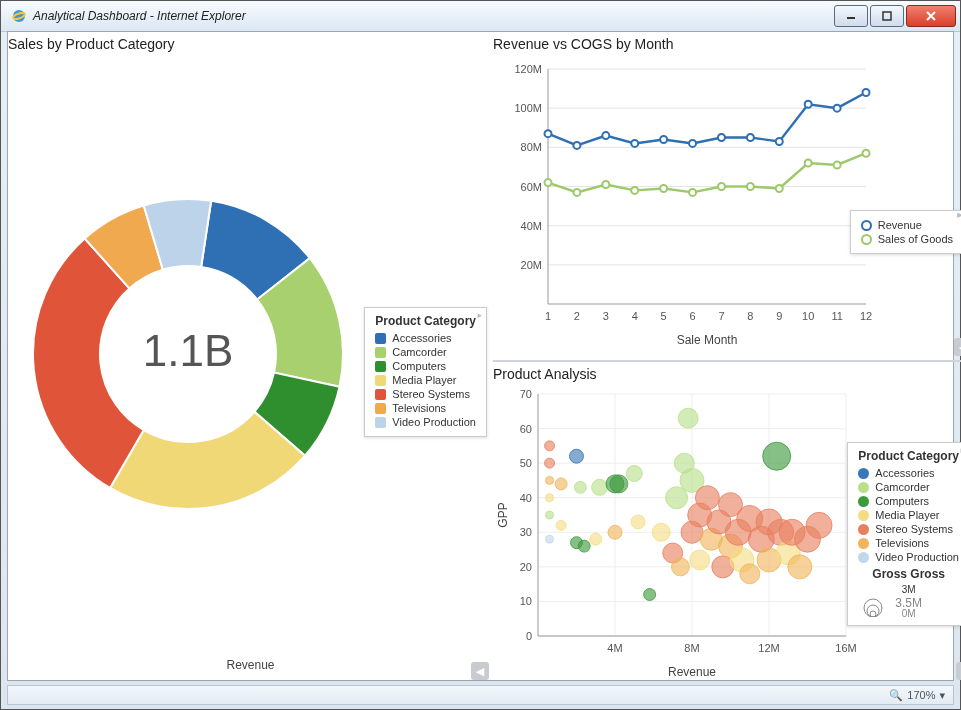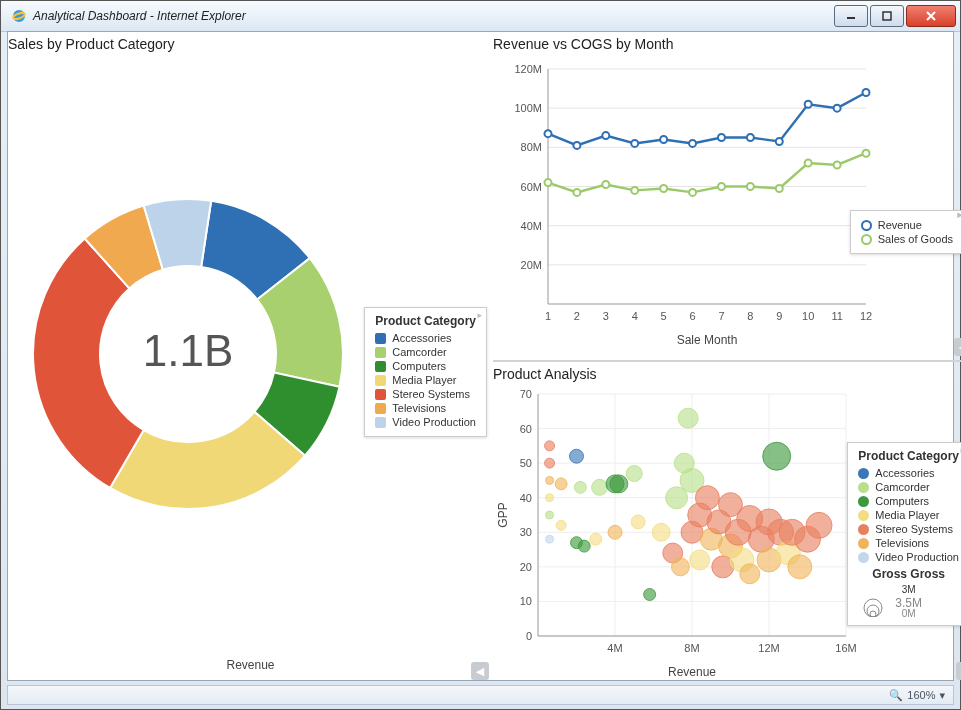--- a/index.html
+++ b/index.html
@@ -315,17 +315,17 @@
         </div>
         <div class="nav-arrow br">◀</div>
       </div>
 
     </div>
   </div>
 
   <div class="statusbar">
     <div class="zoom">
       <span>🔍</span>
-      <span>160%</span>
+      <span>170%</span>
       <span>▾</span>
     </div>
   </div>
 </div>
 
 </body></html>

